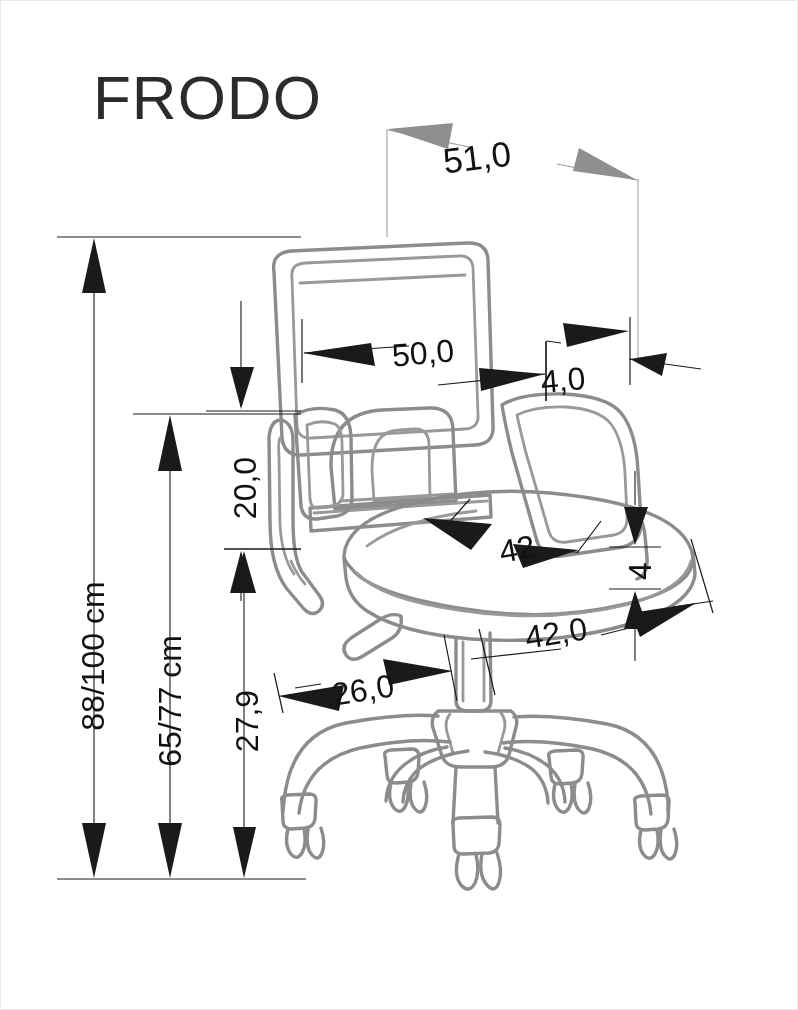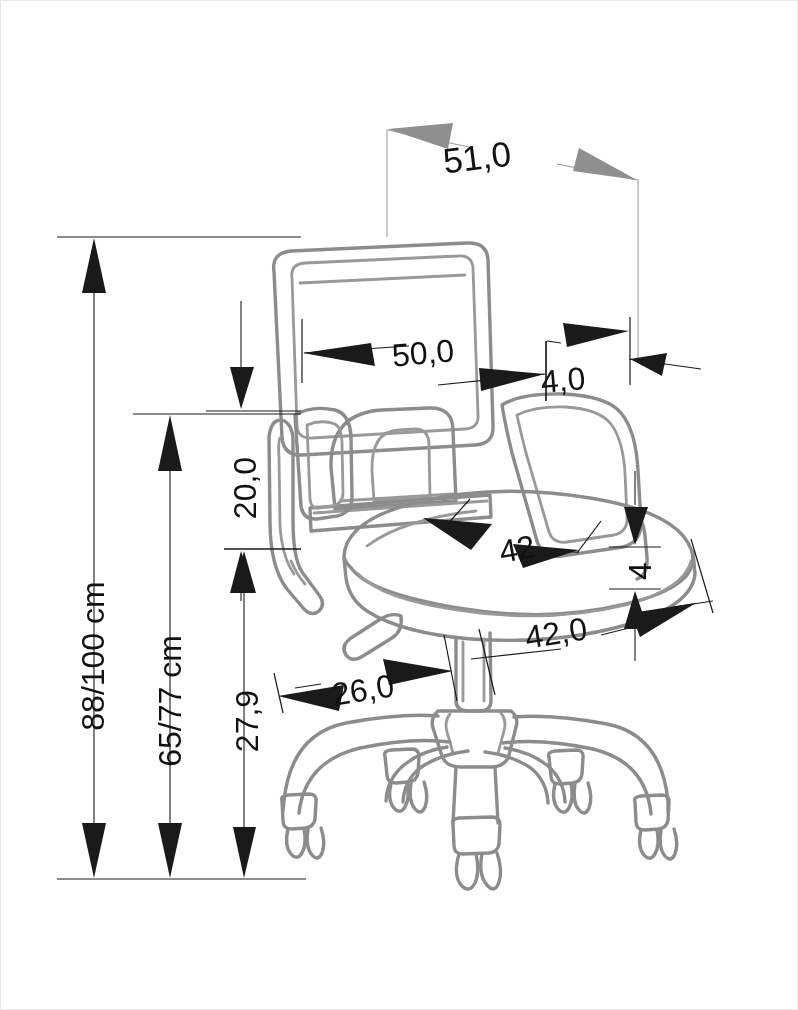--- a/index.html
+++ b/index.html
@@ -286,20 +286,21 @@
       <line class="dl" x1="294" y1="687" x2="320" y2="683"></line>
       <line class="dl" x1="470" y1="658" x2="560" y2="648"></line>
       <polygon class="ahb" points="277,695 343,684 338,710"></polygon>
       <polygon class="ahb" points="450,668 582,645 590,670" transform="translate(0,0) scale(1,1)" opacity="0"></polygon>
       <polygon class="ahb" points="452,670 382,658 388,684" transform="rotate(0)"></polygon>
       <polygon class="ahb" points="483,657 420,644 424,672" opacity="0"></polygon>
     </g>
 
   </svg>
 
+  <div class="ttl">FRODO</div>
 
   <div class="dimlabel" style="left:476px;top:156px;font-size:35px;transform:translate(-50%,-50%) rotate(-7deg);">51,0</div>
 
   <div class="dimlabel" style="left:422px;top:352px;font-size:32px;transform:translate(-50%,-50%) rotate(-5deg);">50,0</div>
 
   <div class="dimlabel" style="left:562px;top:379px;font-size:32px;transform:translate(-50%,-50%) rotate(-5deg);">4,0</div>
 
   <div class="dimlabel" style="left:92px;top:655px;font-size:32px;transform:translate(-50%,-50%) rotate(-90deg);">88/100 cm</div>
 
   <div class="dimlabel" style="left:169px;top:700px;font-size:32px;transform:translate(-50%,-50%) rotate(-90deg);">65/77 cm</div>

